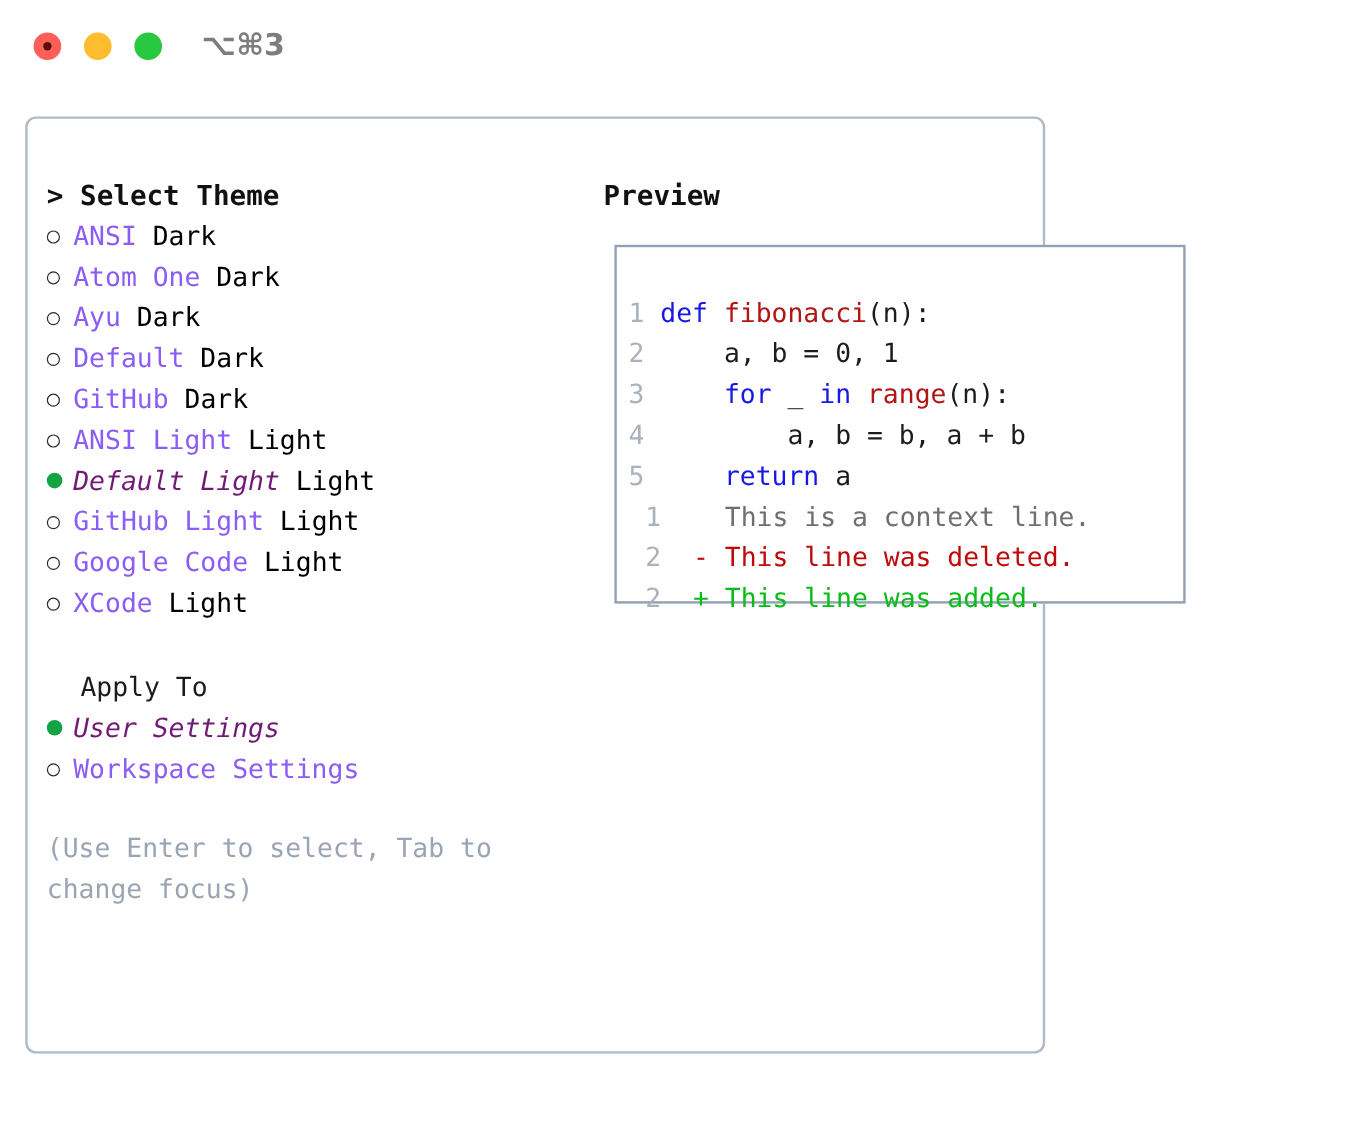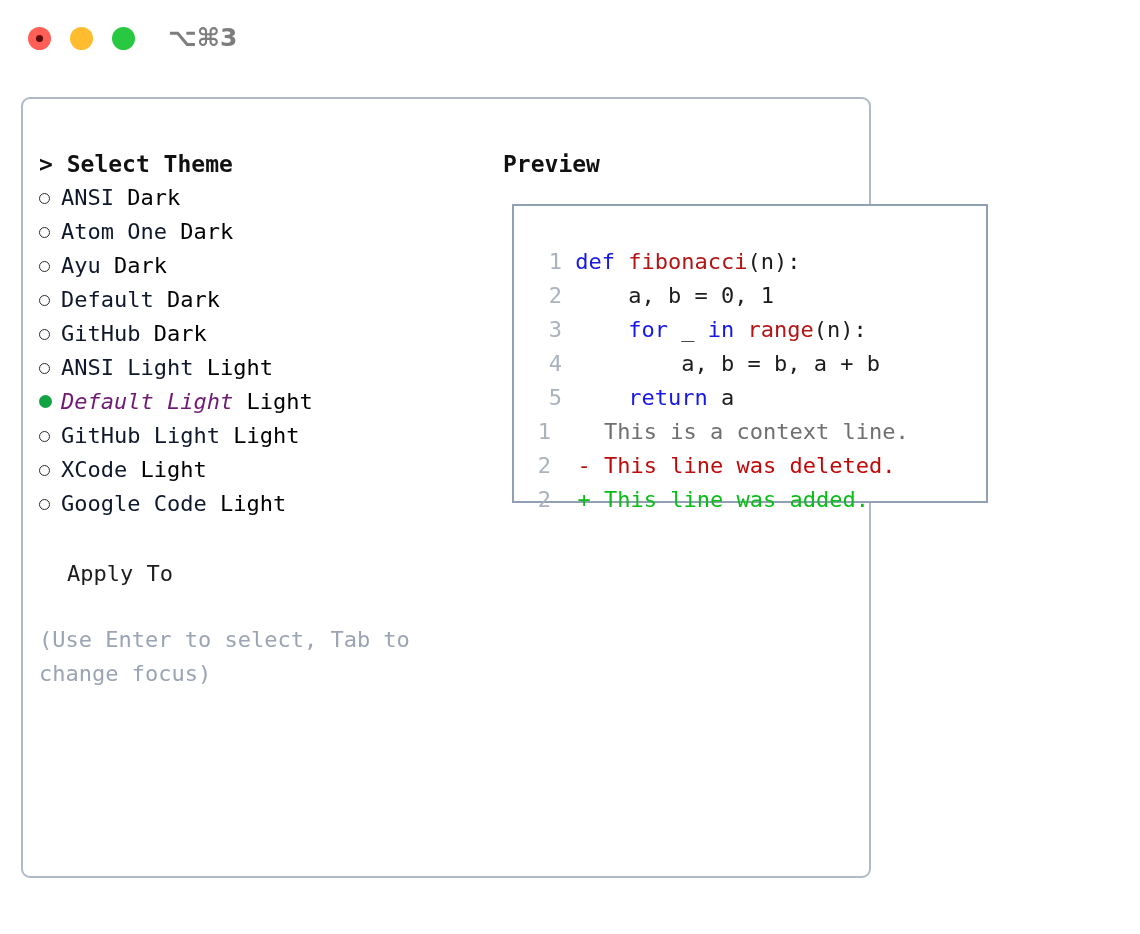--- a/index.html
+++ b/index.html
@@ -128,21 +128,21 @@
     content: "";
     display: inline-block;
     width: 13px;
     height: 13px;
     background: #12a342;
     border-radius: 50%;
     box-sizing: border-box;
     vertical-align: 1px;
   }
   .row.selected .name { color: #701a75; font-style: italic; }
-  .name { color: #0f172a; }
+  .name { color: #8b5cf6; }
   .badge { color: #000000; }
 
   .subheading {
     height: 34px;
     line-height: 34px;
     font-size: 22px;
     color: #1c1c1c;
     white-space: pre;
     padding-left: 28px;
   }
@@ -168,21 +168,21 @@
     left: 9px;
     top: 57px;
     width: 476px;
     height: 299px;
     border: 2px solid #92a0b3;
     box-sizing: border-box;
     background: #ffffff;
   }
   .code {
     position: absolute;
-    left: 26px;
+    left: 1px;
     top: 39px;
     font-size: 22px;
     line-height: 34px;
     white-space: pre;
   }
   .ln {
     display: inline-block;
     width: 22px;
     text-align: right;
     color: #a9b2bd;
@@ -225,28 +225,32 @@
 
       <div class="list" id="theme-list">
           <div class="row"><span class="marker radio-off"></span><span class="name">ANSI</span> <span class="badge">Dark</span></div>
           <div class="row"><span class="marker radio-off"></span><span class="name">Atom One</span> <span class="badge">Dark</span></div>
           <div class="row"><span class="marker radio-off"></span><span class="name">Ayu</span> <span class="badge">Dark</span></div>
           <div class="row"><span class="marker radio-off"></span><span class="name">Default</span> <span class="badge">Dark</span></div>
           <div class="row"><span class="marker radio-off"></span><span class="name">GitHub</span> <span class="badge">Dark</span></div>
           <div class="row"><span class="marker radio-off"></span><span class="name">ANSI Light</span> <span class="badge">Light</span></div>
           <div class="row selected"><span class="marker radio-on"></span><span class="name">Default Light</span> <span class="badge">Light</span></div>
           <div class="row"><span class="marker radio-off"></span><span class="name">GitHub Light</span> <span class="badge">Light</span></div>
+          <div class="row"><span class="marker radio-off"></span><span class="name">Google Code</span> <span class="badge">Light</span></div>
           <div class="row"><span class="marker radio-off"></span><span class="name">XCode</span> <span class="badge">Light</span></div>
-          <div class="row"><span class="marker radio-off"></span><span class="name">Google Code</span> <span class="badge">Light</span></div>
         </div>
 
       <div class="spacer-lg"></div>
 
       <div class="subheading">Apply To</div>
 
+      <div class="list" id="apply-list">
+          <div class="row selected"><span class="marker radio-on"></span><span class="name">User Settings</span></div>
+          <div class="row"><span class="marker radio-off"></span><span class="name">Workspace Settings</span></div>
+        </div>
 
       <div class="spacer-sm"></div>
 
       <div class="hint">(Use Enter to select, Tab to</div>
       <div class="hint">change focus)</div>
     </div>
 
     <div class="right-col">
       <div class="heading">Preview</div>
 

